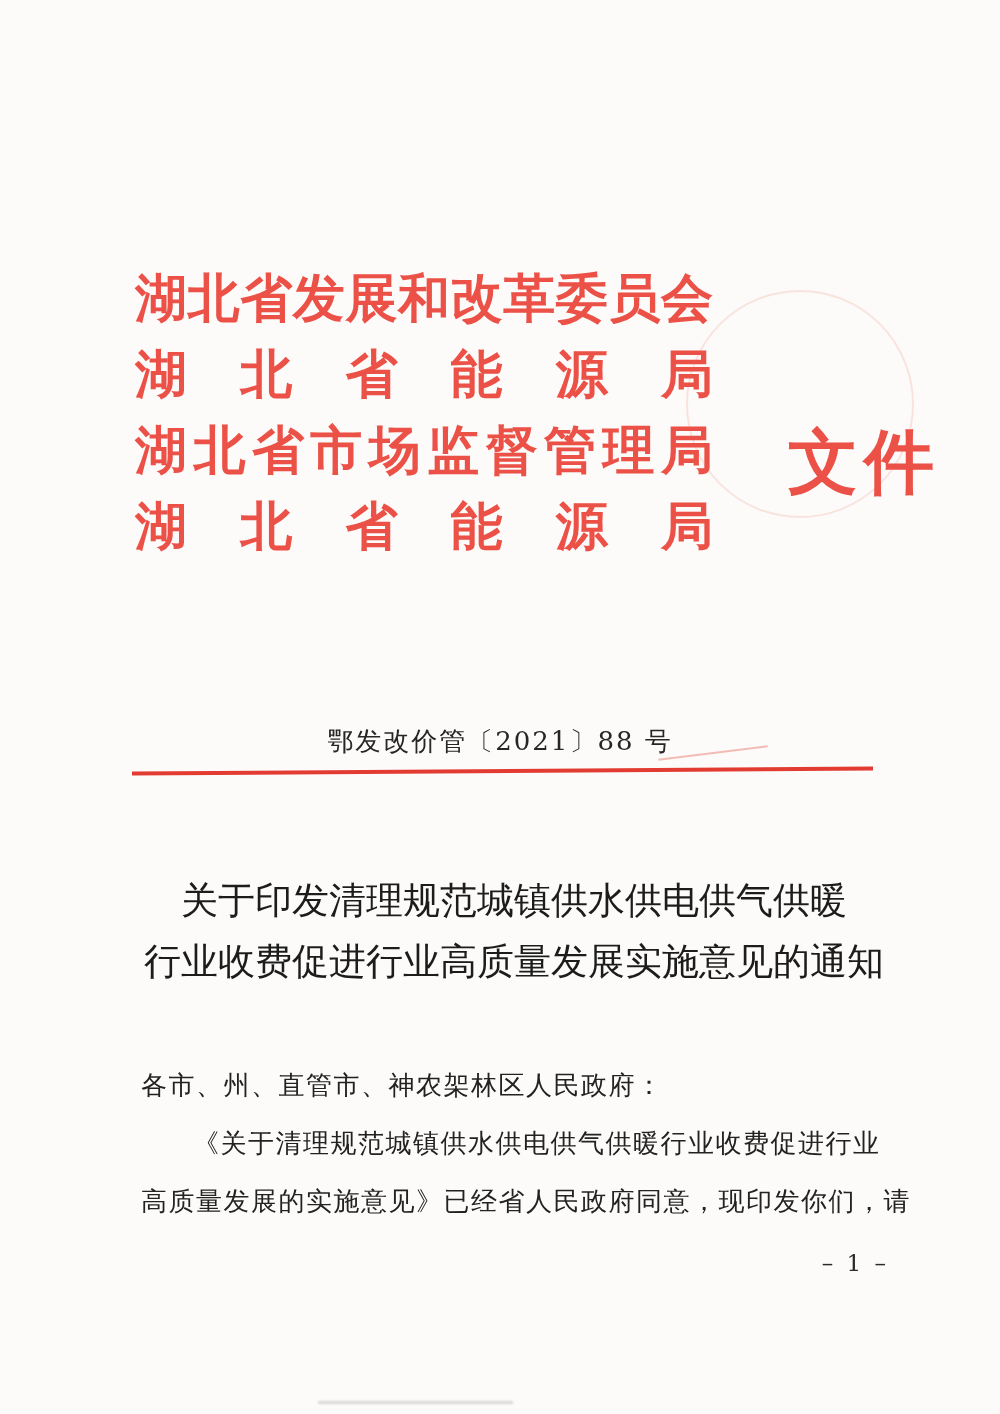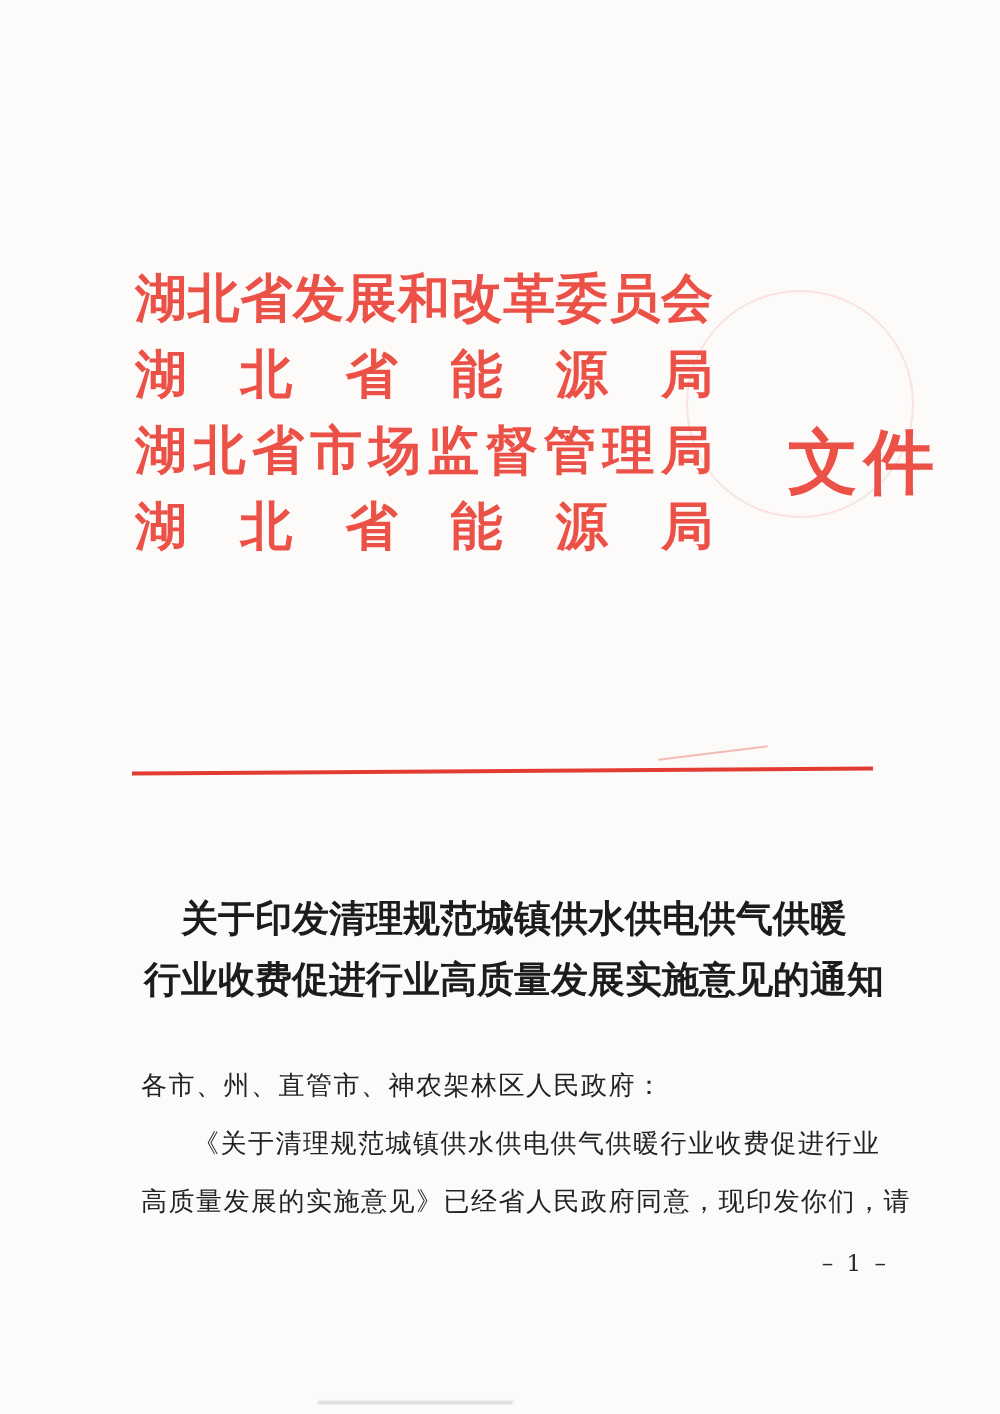--- a/index.html
+++ b/index.html
@@ -91,23 +91,22 @@
   }
 
   
   .doc-title {
     position: absolute;
     left: 139px; top: 870px;
     width: 750px;
     text-align: center;
     color: #1c1c1c;
     font-size: 37px;
-    font-weight: 700;
+    font-weight: 400;
     line-height: 61px;
-    margin-top: 18px;
   }
 
   
   .body-line {
     position: absolute;
     left: 141px;
     width: 756px;
     color: #222222;
     font-size: 26px;
     letter-spacing: 1.5px;
@@ -138,20 +137,21 @@
   <div class="bottom-smudge"></div>
 
   <div class="agency-block">
     <div class="agency-line">湖北省发展和改革委员会</div>
     <div class="agency-line">湖北省能源局</div>
     <div class="agency-line">湖北省市场监督管理局</div>
     <div class="agency-line">湖北省能源局</div>
   </div>
   <div class="doc-type">文件</div>
 
+  <div class="doc-number">鄂发改价管〔2021〕88 号</div>
 
   <div class="red-rule"></div>
 
   <h1 class="doc-title">
     <span>关于印发清理规范城镇供水供电供气供暖</span><br>
     <span>行业收费促进行业高质量发展实施意见的通知</span>
   </h1>
 
   <div class="body-line salutation">各市、州、直管市、神农架林区人民政府：</div>
   <div class="body-line para-line-2">高质量发展的实施意见》已经省人民政府同意，现印发你们，请</div>

